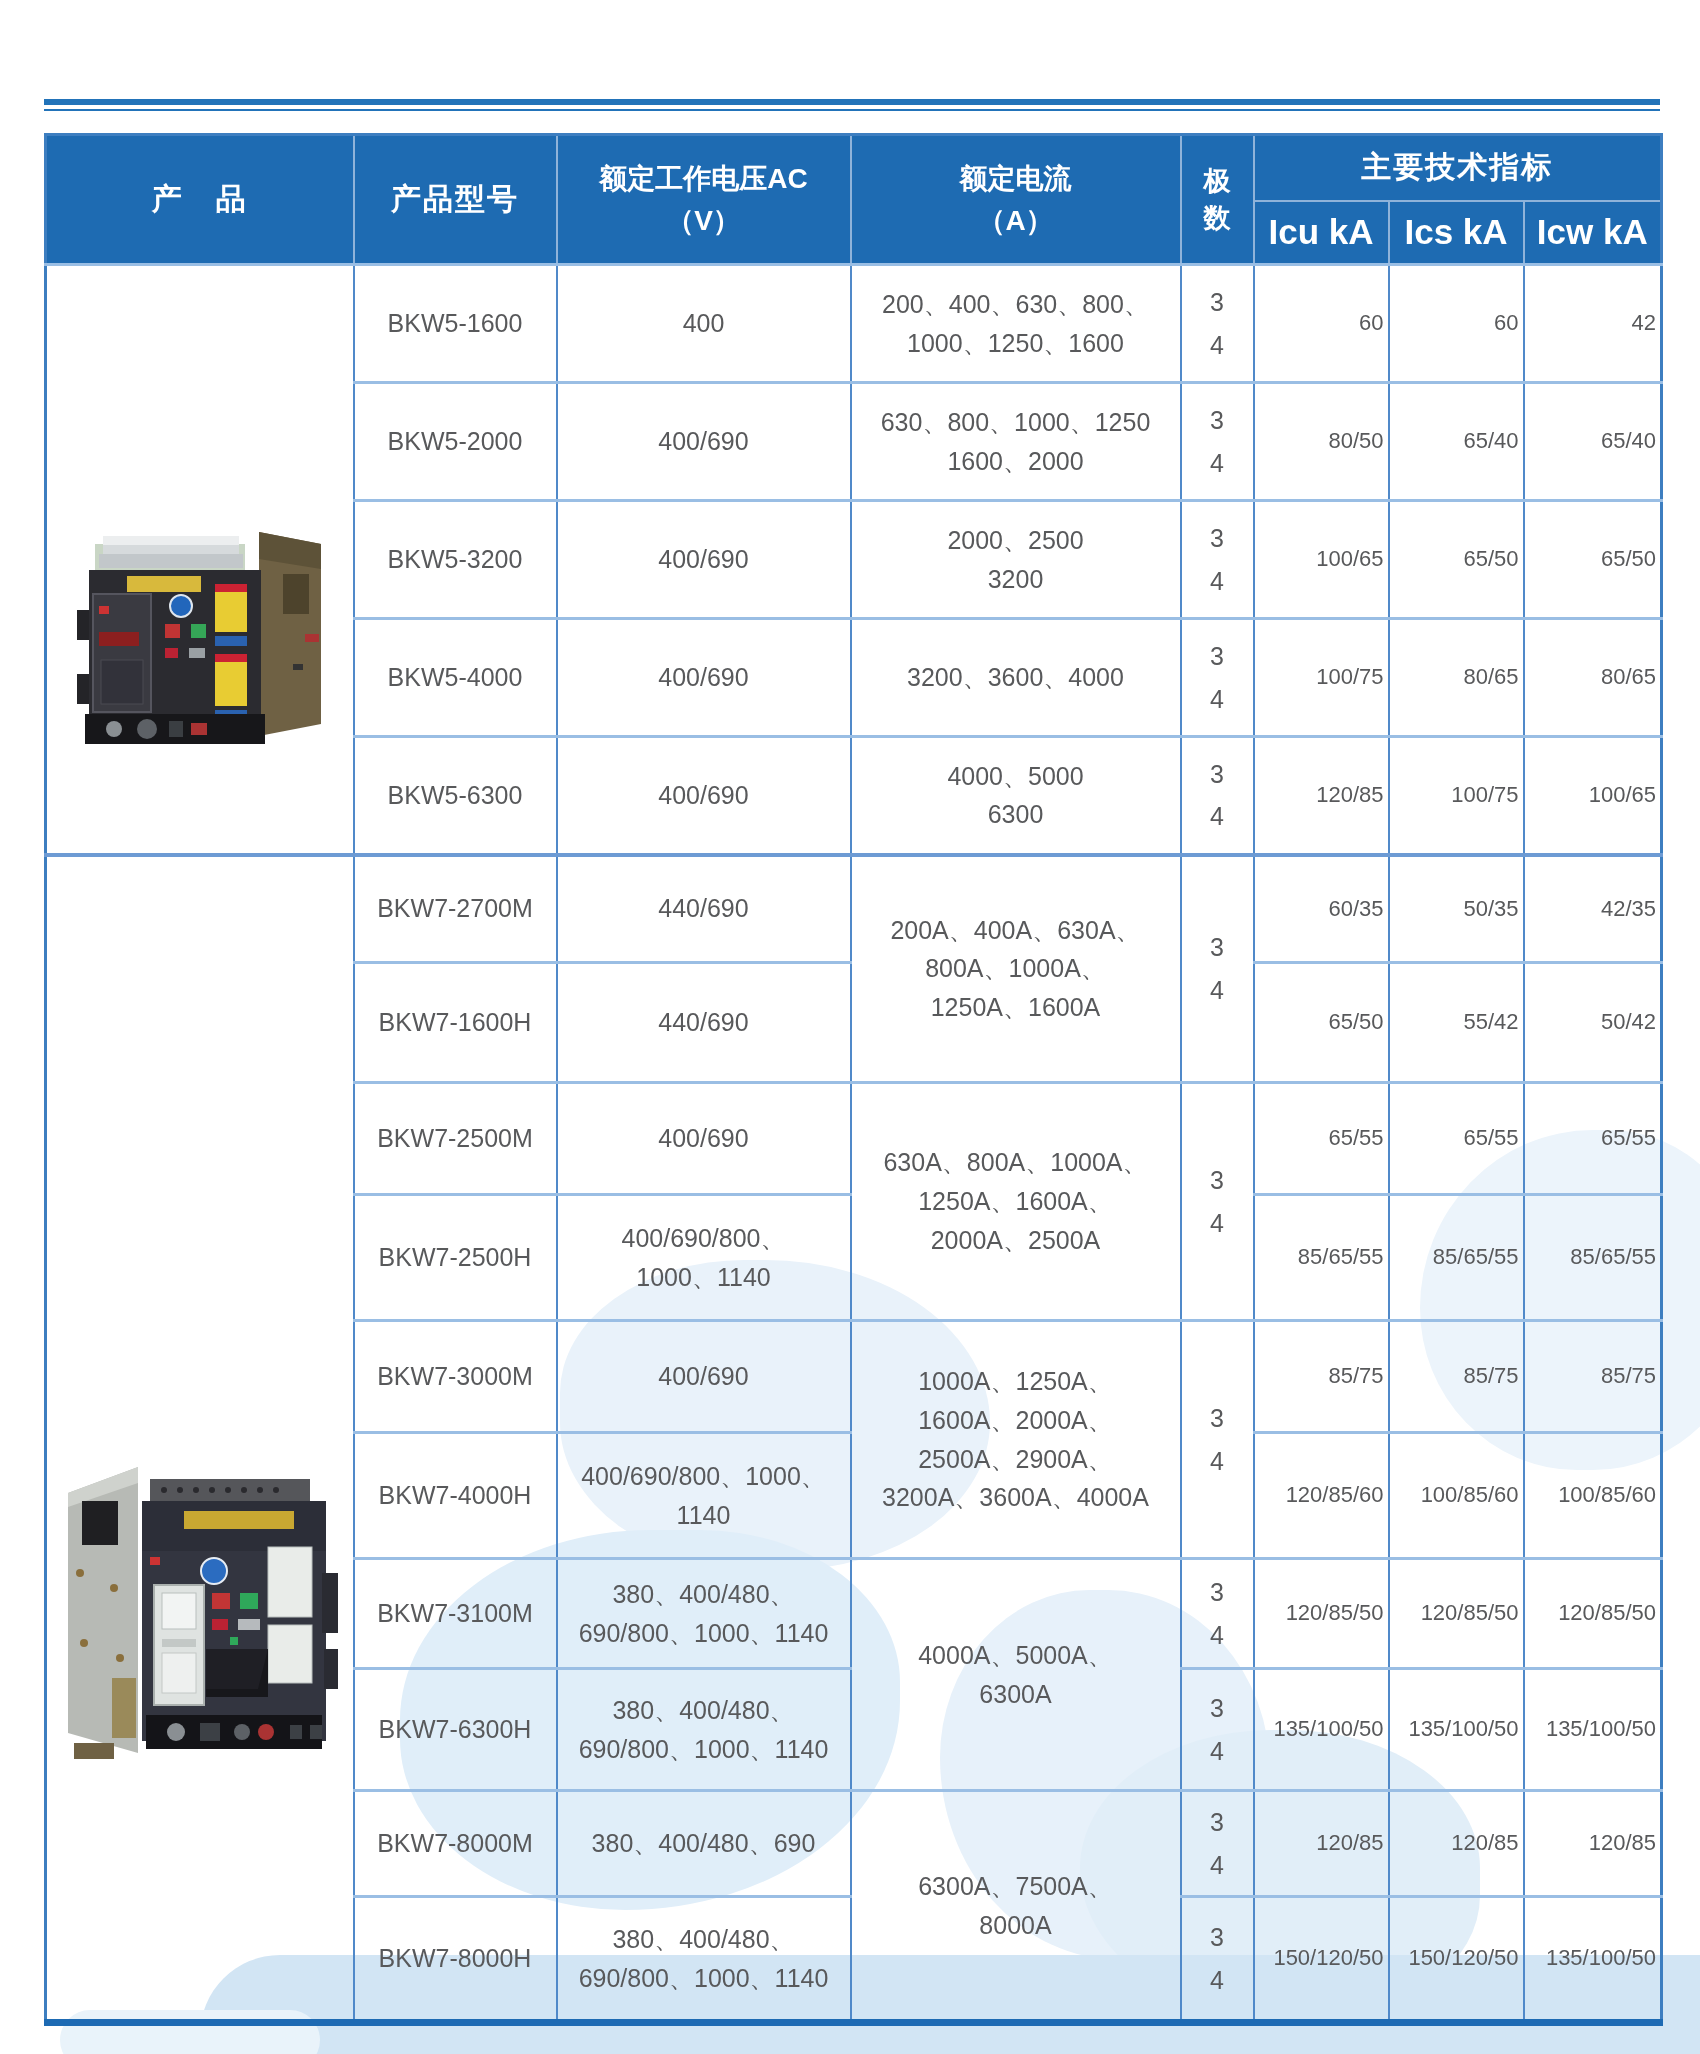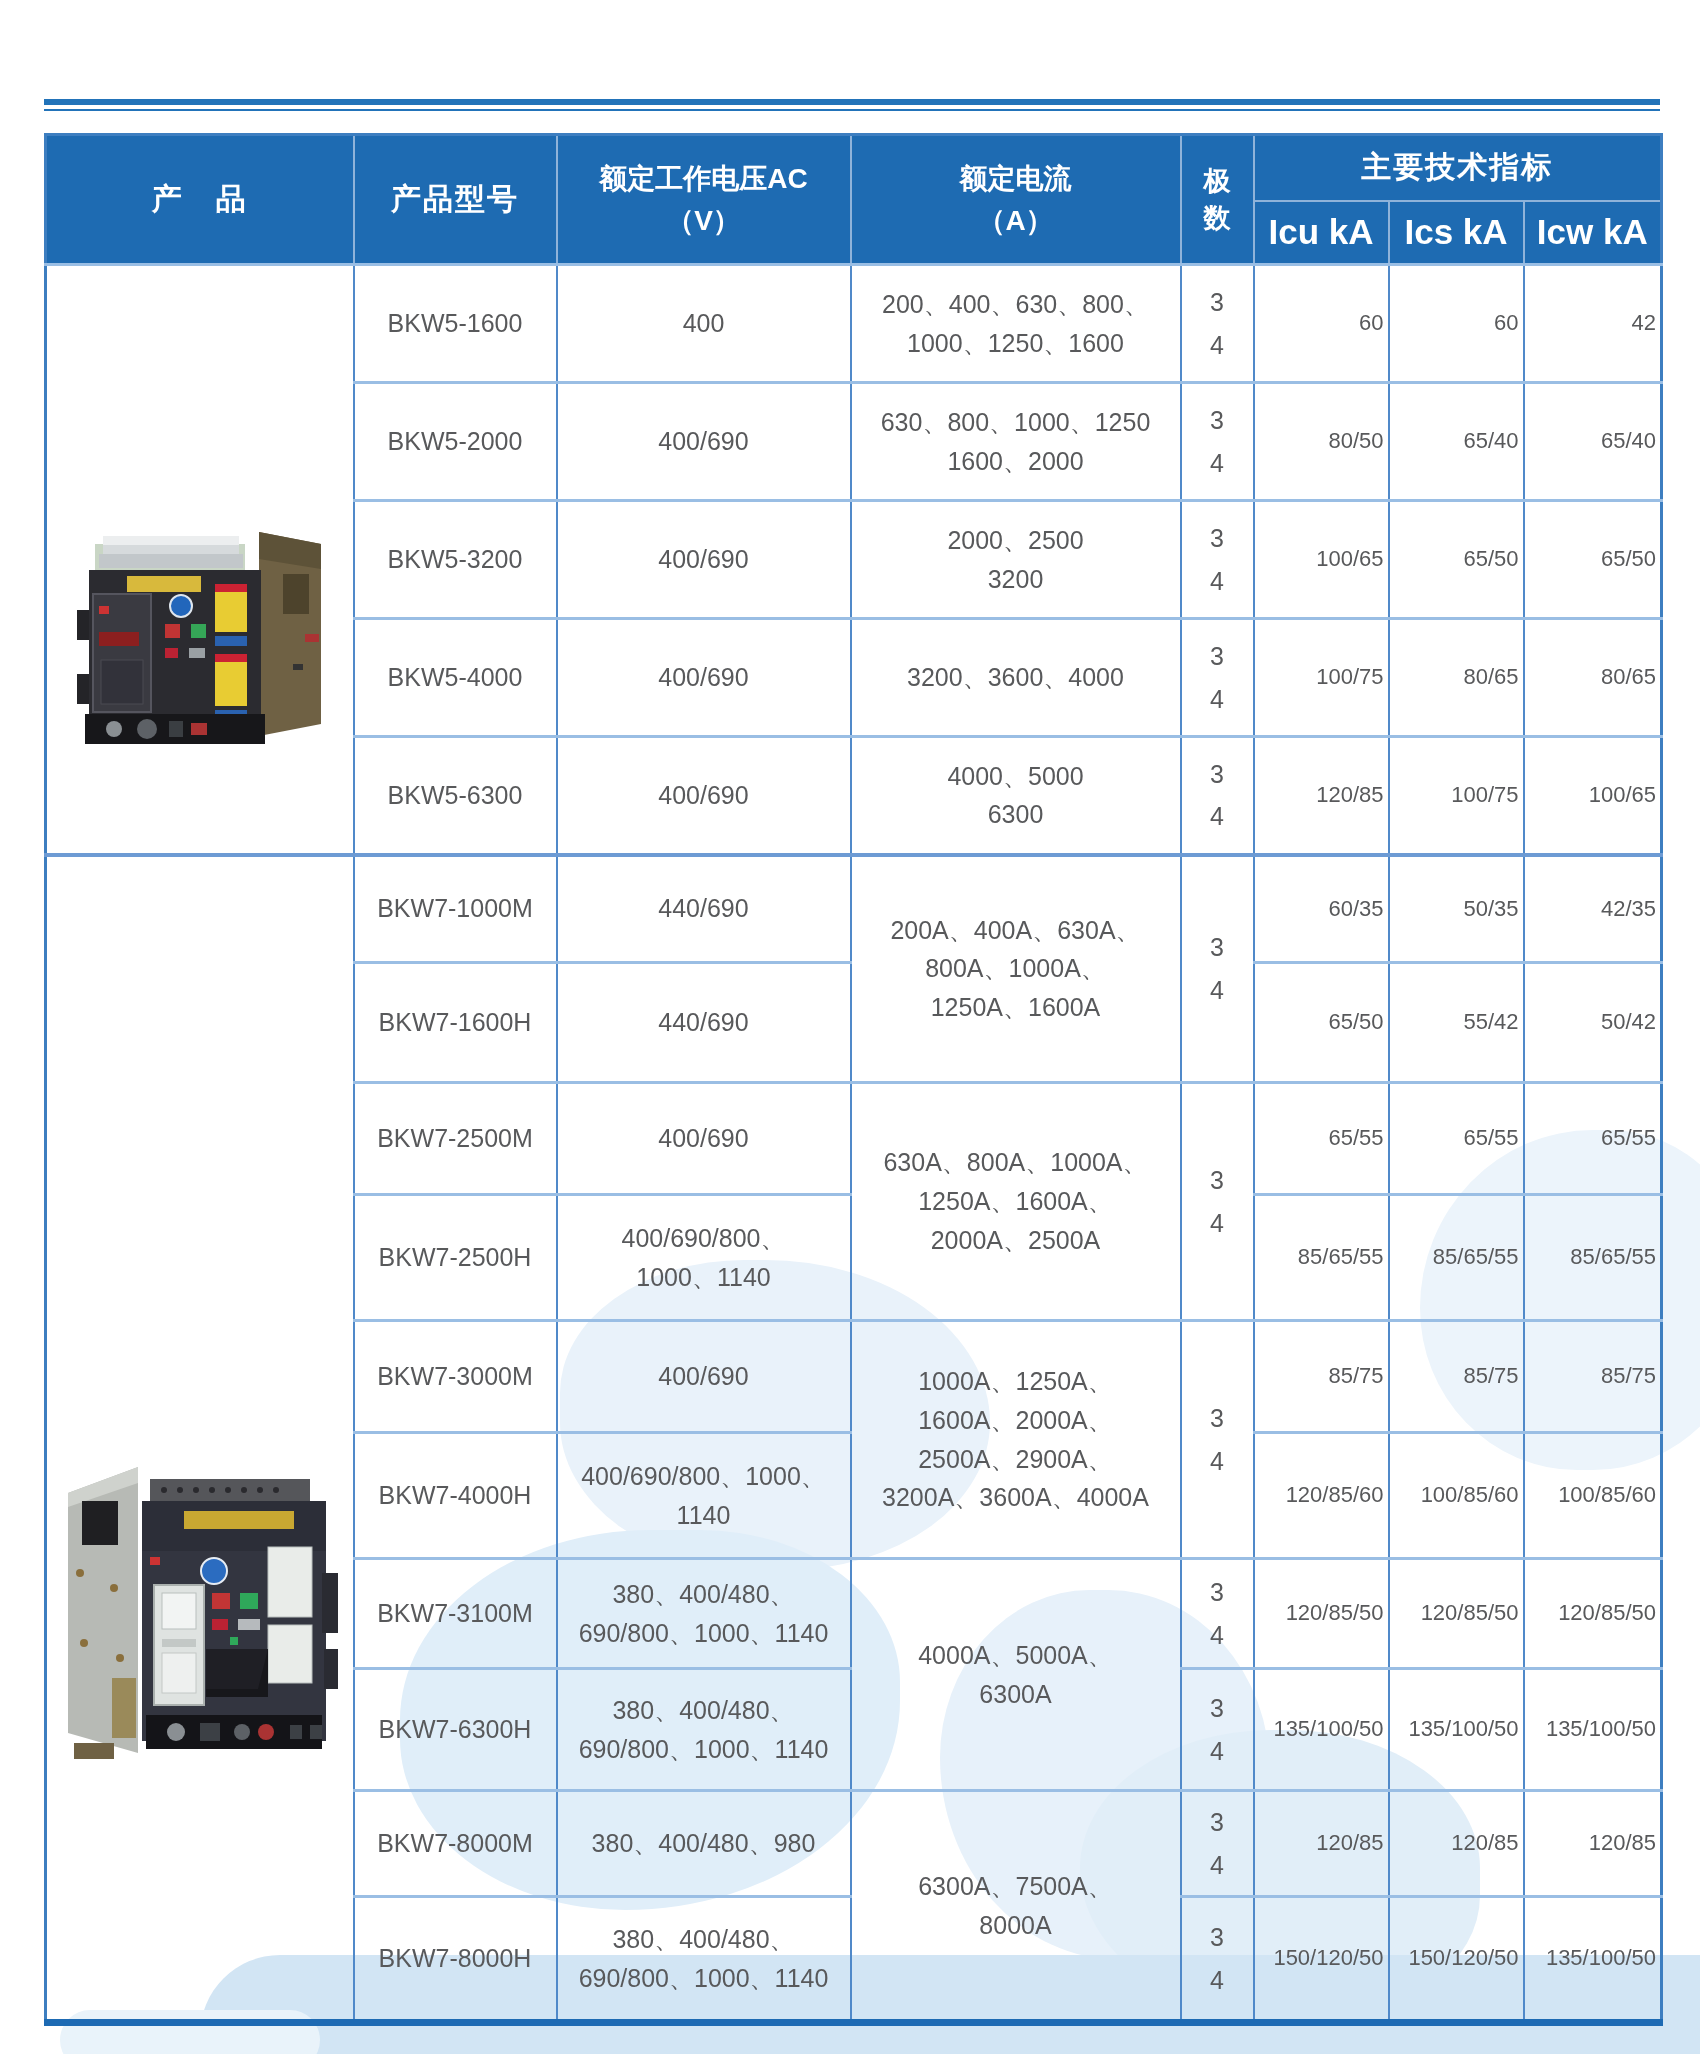--- a/index.html
+++ b/index.html
@@ -245,21 +245,21 @@
               <rect x="146" y="270" width="20" height="18" fill="#3c4045"></rect>
               <circle cx="188" cy="279" r="8" fill="#5d6166"></circle>
               <circle cx="212" cy="279" r="8" fill="#a33"></circle>
               <rect x="236" y="272" width="12" height="14" fill="#3c4045"></rect>
               <rect x="256" y="272" width="12" height="14" fill="#3c4045"></rect>
               <rect x="268" y="120" width="16" height="60" fill="#2a2b32"></rect>
               <rect x="270" y="196" width="14" height="40" fill="#2a2b32"></rect>
             </svg>
           </div>
         </td>
-        <td>BKW7-1000M</td>
+        <td>BKW7-2700M</td>
         <td>440/690</td>
         <td rowspan="2">200A、400A、630A、
 800A、1000A、
 1250A、1600A</td>
         <td rowspan="2" class="poles">3
 4</td>
         <td class="ind">60/35</td>
         <td class="ind">50/35</td>
         <td class="ind">42/35</td>
       </tr>
@@ -328,21 +328,21 @@
         <td>380、400/480、
 690/800、1000、1140</td>
         <td class="poles">3
 4</td>
         <td class="ind">135/100/50</td>
         <td class="ind">135/100/50</td>
         <td class="ind">135/100/50</td>
       </tr>
       <tr style="height:106px">
         <td>BKW7-8000M</td>
-        <td>380、400/480、980</td>
+        <td>380、400/480、690</td>
         <td rowspan="2">6300A、7500A、
 8000A</td>
         <td class="poles">3
 4</td>
         <td class="ind">120/85</td>
         <td class="ind">120/85</td>
         <td class="ind">120/85</td>
       </tr>
       <tr style="height:126px">
         <td>BKW7-8000H</td>

